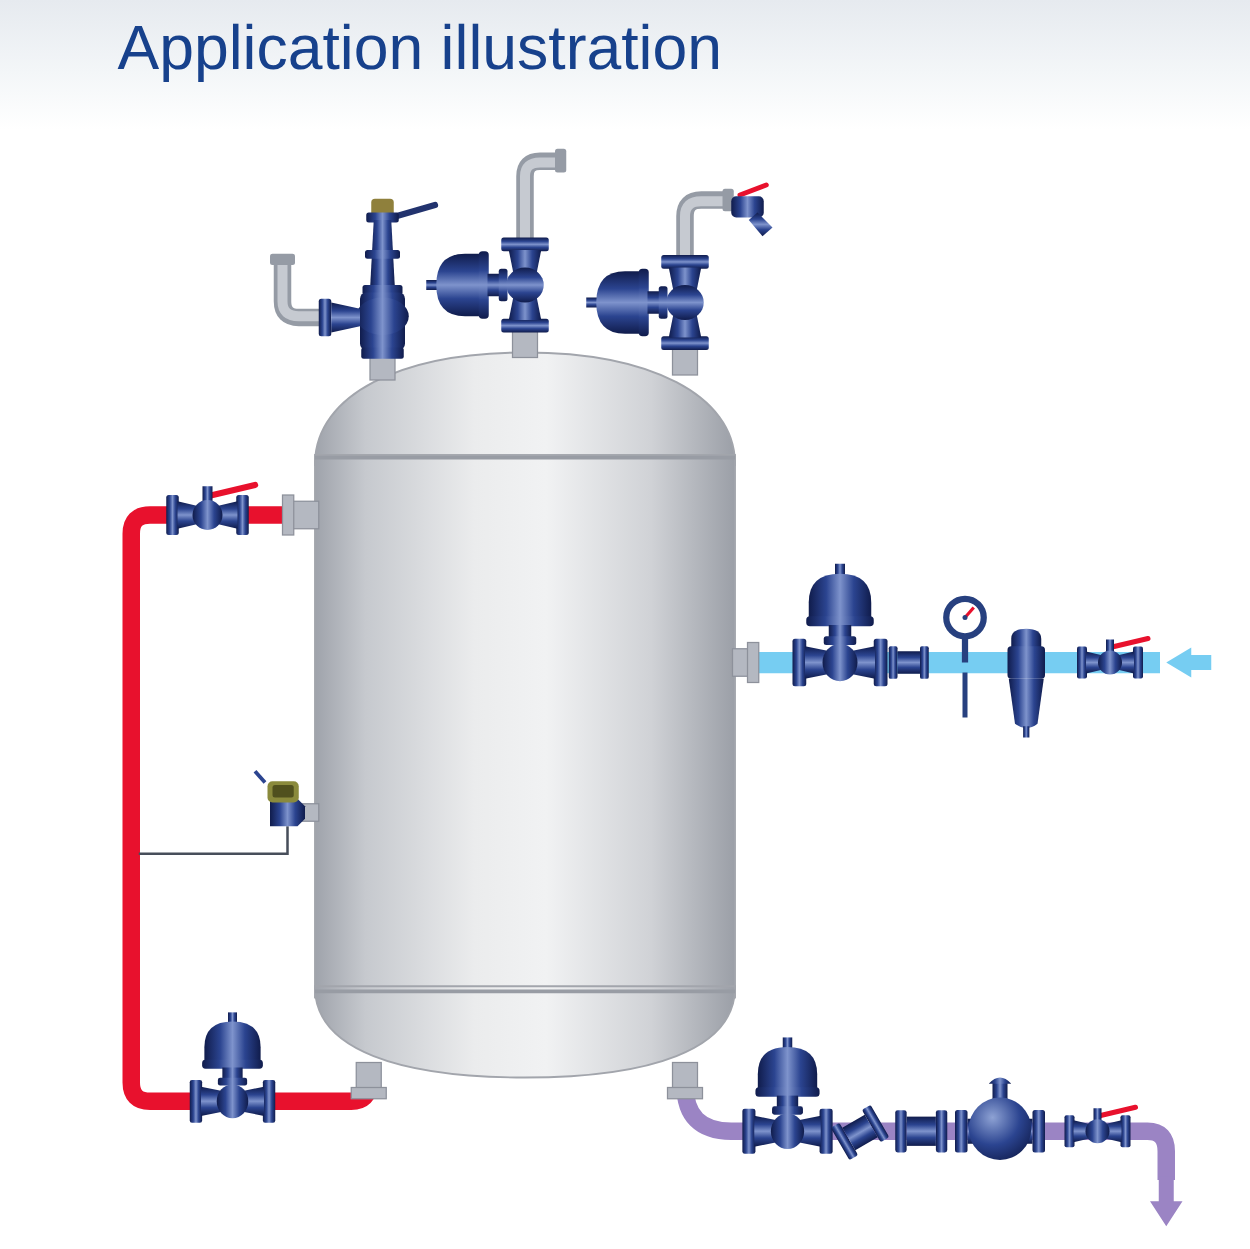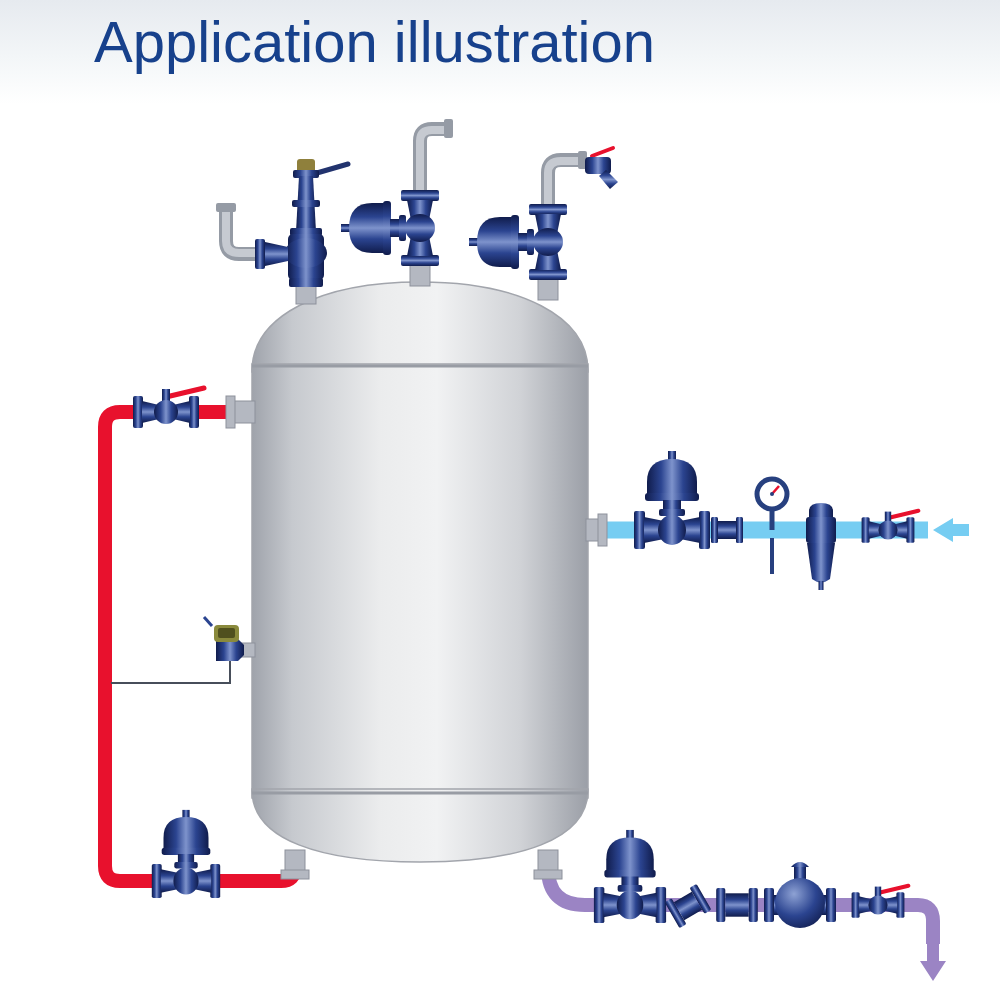--- a/index.html
+++ b/index.html
@@ -1,20 +1,20 @@
 <!DOCTYPE html>
 <html style="--c-title-text: #17418c; --c-header-gradient-top: #e6eaef; --c-header-gradient-bottom: #ffffff; --c-valve-navy: #2b4490; --c-valve-navy-dark: #101c4c; --c-valve-navy-highlight: #7e93cc; --c-tank-gray-light: #f1f2f3; --c-tank-gray-dark: #9b9fa7; --c-pipe-gray: #959ba5; --c-pipe-red: #e8112d; --c-pipe-cyan: #76cdf2; --c-pipe-purple: #9b84c4; --c-gauge-face: #ffffff; --c-gauge-needle: #e8112d; --c-lever-red: #e8112d; --c-sensor-head-olive: #8a8a3c; --c-safety-cap-brass: #8f803c;"><head>
 <meta charset="utf-8">
 <style>
   html,body{margin:0;padding:0;background:#fff;}
   .page{position:relative;width:1000px;height:999px;overflow:hidden;background:#fff;
         font-family:"Liberation Sans",sans-serif;}
   .header{position:absolute;top:0;left:0;width:1000px;height:104px;
           background:linear-gradient(180deg,var(--c-header-gradient-top,#e6eaef) 0%,#f3f6f8 55%,var(--c-header-gradient-bottom,#ffffff) 100%);}
-  .title{position:absolute;left:94px;top:12px;margin:0;font-size:58px;line-height:1.05;
+  .title{position:absolute;left:94px;top:12px;margin:0;font-size:50px;line-height:1.05;
          font-weight:400;color:var(--c-title-text,#17418c);letter-spacing:0;}
   svg.diagram{position:absolute;top:0;left:0;}
 </style>
 </head>
 <body>
 
 <div class="page">
   <div class="header">
     <h1 class="title">Application illustration</h1>
   </div>

